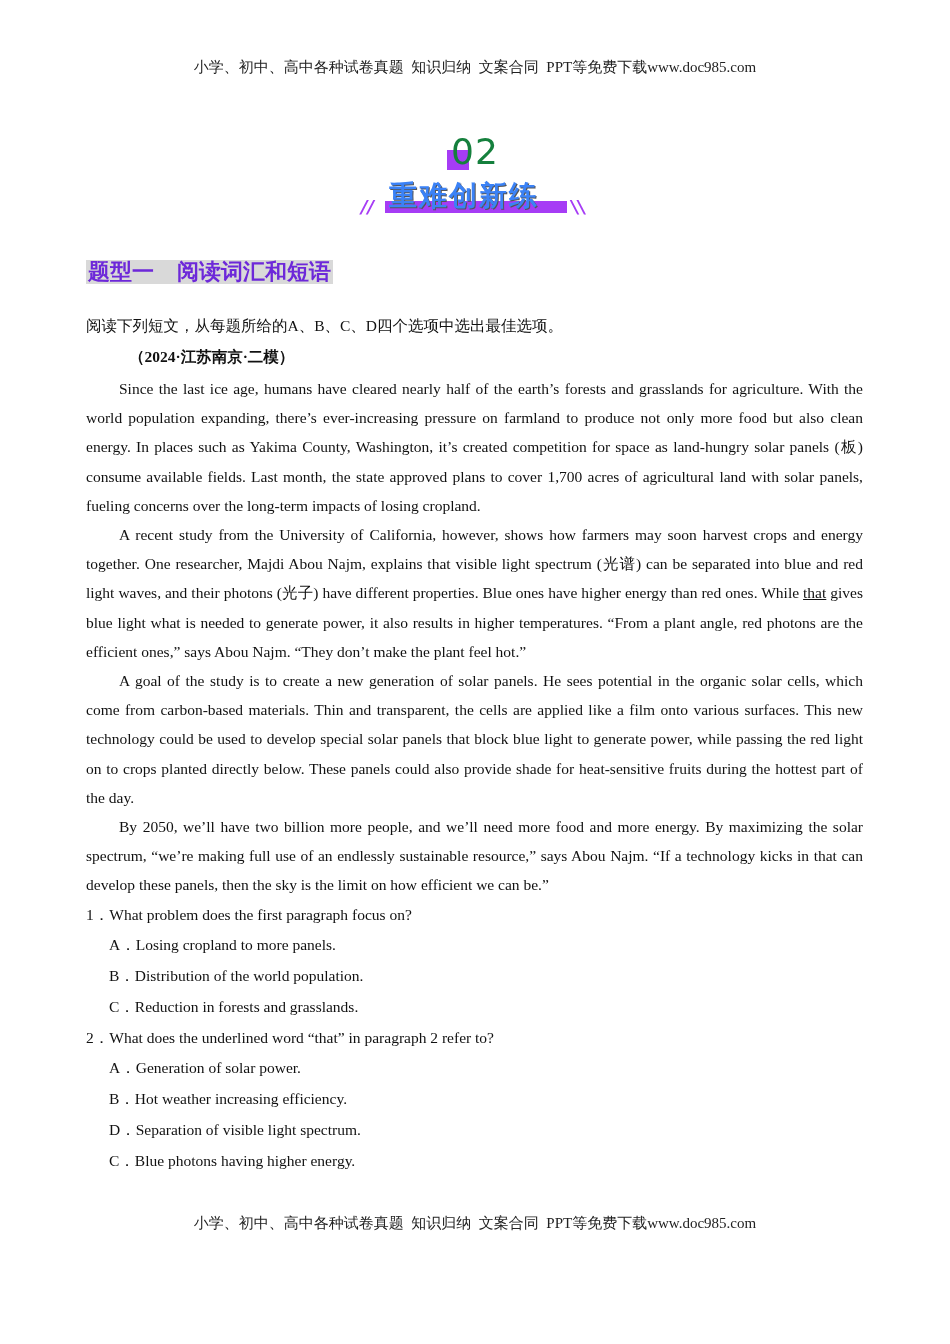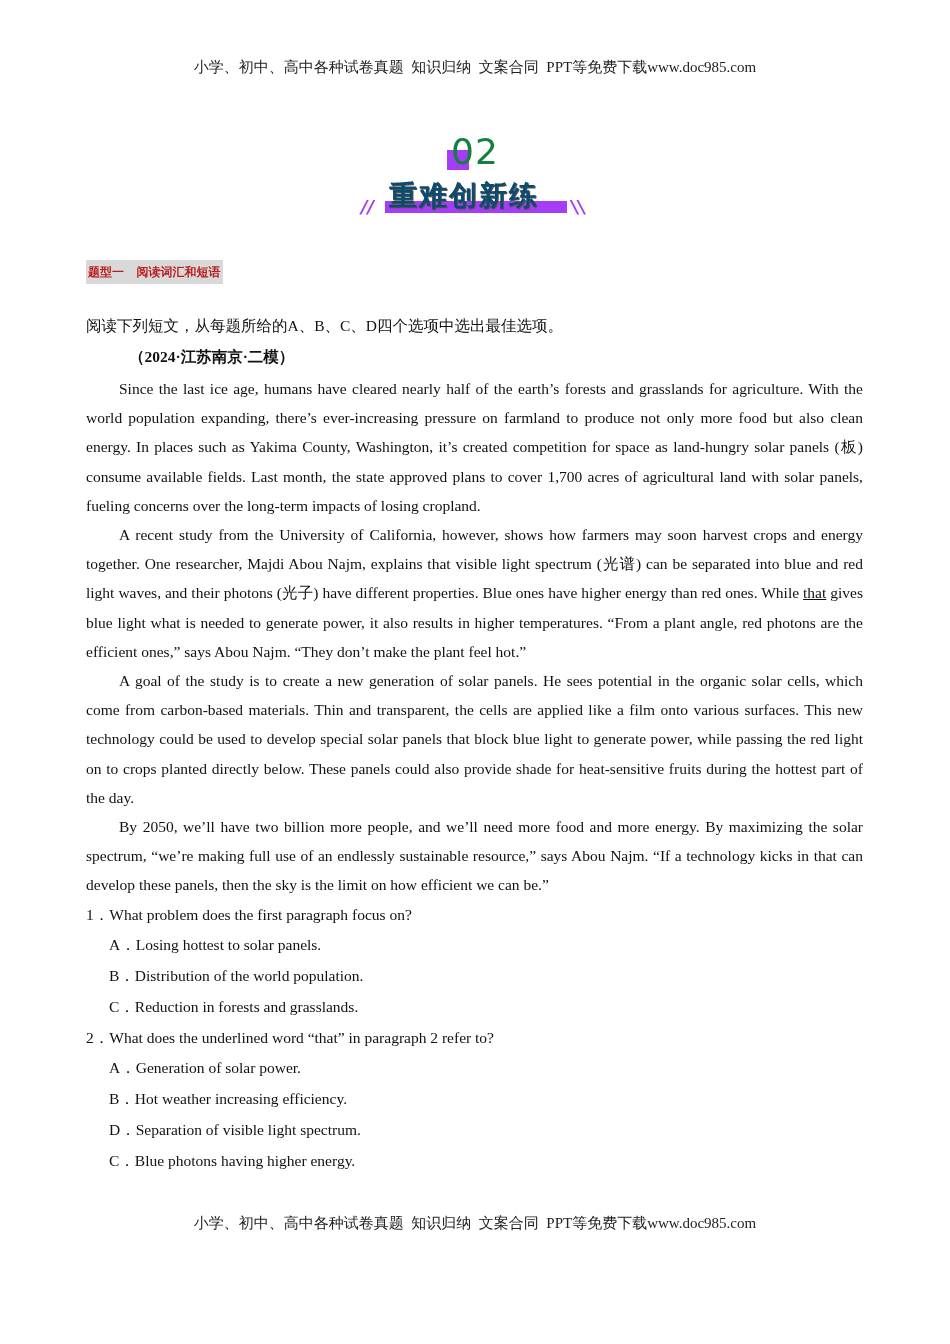--- a/index.html
+++ b/index.html
@@ -12,31 +12,31 @@
     .header-line { top: 58px; }
     .footer-line { top: 1214px; }
     .header-line .url, .footer-line .url { }
 
     .banner { position: absolute; left: 355px; top: 128px; width: 240px; height: 92px; }
     .banner .sq { position: absolute; left: 92px; top: 22px; width: 22px; height: 20px; background: #a63cf5; }
     .banner .num { position: absolute; left: 96px; top: 2px; font-family: "DejaVu Sans", sans-serif;
                    font-size: 36px; color: #15803d; letter-spacing: 1px; line-height: 44px; }
     .banner .bar { position: absolute; left: 30px; top: 73px; width: 182px; height: 12px; background: #a63cf5; }
     .banner .title { position: absolute; left: 34px; top: 50px; font-family: "DejaVu Sans", sans-serif;
-                     font-weight: bold; font-size: 28px; color: #0c4a6e; letter-spacing: 2px; line-height: 36px;
+                     font-weight: bold; font-size: 28px; color: #3b82f6; letter-spacing: 2px; line-height: 36px;
                      text-shadow: 1px 1px 0 #555; }
     .banner .slash { position: absolute; top: 68px; font-family: "DejaVu Sans", sans-serif; font-size: 18px;
                      color: #a63cf5; font-weight: bold; font-style: italic; }
     .banner .slash.l { left: 6px; }
     .banner .slash.r { left: 216px; transform: scaleX(-1); }
 
     .section-heading {
       position: absolute; left: 86px; top: 260px; height: 24px; padding: 0 2px;
       background: #d9d9d9; font-family: "DejaVu Sans", sans-serif; font-weight: bold;
-      font-size: 12px; color: #b91c1c; line-height: 24px; white-space: pre;
+      font-size: 22px; color: #6d28d9; line-height: 24px; white-space: pre;
     }
 
     .instr { position: absolute; left: 86px; top: 316px; font-size: 15.5px; }
     .source { position: absolute; left: 86px; top: 347px; font-size: 15.5px; font-weight: bold; margin-left: 43px; }
 
     .passage { position: absolute; left: 86px; top: 374px; width: 777px; font-size: 15.5px;
                line-height: 29.2px; text-align: justify; }
     .passage p { margin: 0; text-indent: 33px; font-family: Liberation Serif, serif; }
     .passage u { text-decoration: underline; }
 
@@ -66,21 +66,21 @@
 <div class="passage">
   <p>Since the last ice age, humans have cleared nearly half of the earth’s forests and grasslands for agriculture. With the world population expanding, there’s ever-increasing pressure on farmland to produce not only more food but also clean energy. In places such as Yakima County, Washington, it’s created competition for space as land-hungry solar panels (板) consume available fields. Last month, the state approved plans to cover 1,700 acres of agricultural land with solar panels, fueling concerns over the long-term impacts of losing cropland.</p>
   <p><span>A recent study from the University of California, however, shows how farmers may soon harvest crops and energy together. One researcher, Majdi Abou Najm, explains that visible light spectrum (光谱) can be separated into blue and red light waves, and their photons (光子) have different properties. Blue ones have higher energy than red ones. While </span><u>that</u><span> gives blue light what is needed to generate power, it also results in higher temperatures. “From a plant angle, red photons are the efficient ones,” says Abou Najm. “They don’t make the plant feel hot.”</span></p>
   <p>A goal of the study is to create a new generation of solar panels. He sees potential in the organic solar cells, which come from carbon-based materials. Thin and transparent, the cells are applied like a film onto various surfaces. This new technology could be used to develop special solar panels that block blue light to generate power, while passing the red light on to crops planted directly below. These panels could also provide shade for heat-sensitive fruits during the hottest part of the day.</p>
   <p>By 2050, we’ll have two billion more people, and we’ll need more food and more energy. By maximizing the solar spectrum, “we’re making full use of an endlessly sustainable resource,” says Abou Najm. “If a technology kicks in that can develop these panels, then the sky is the limit on how efficient we can be.”</p>
 </div>
 
 <div class="questions">
   <div>
     <div class="q-stem">1．What problem does the first paragraph focus on?</div>
-    <div class="q-opt">A．Losing hottest to solar panels.</div>
+    <div class="q-opt">A．Losing cropland to more panels.</div>
     <div class="q-opt">B．Distribution of the world population.</div>
     <div class="q-opt">C．Reduction in forests and grasslands.</div>
   </div>
   <div>
     <div class="q-stem">2．What does the underlined word “that” in paragraph 2 refer to?</div>
     <div class="q-opt">A．Generation of solar power.</div>
     <div class="q-opt">B．Hot weather increasing efficiency.</div>
     <div class="q-opt">D．Separation of visible light spectrum.</div>
     <div class="q-opt">C．Blue photons having higher energy.</div>
   </div>

